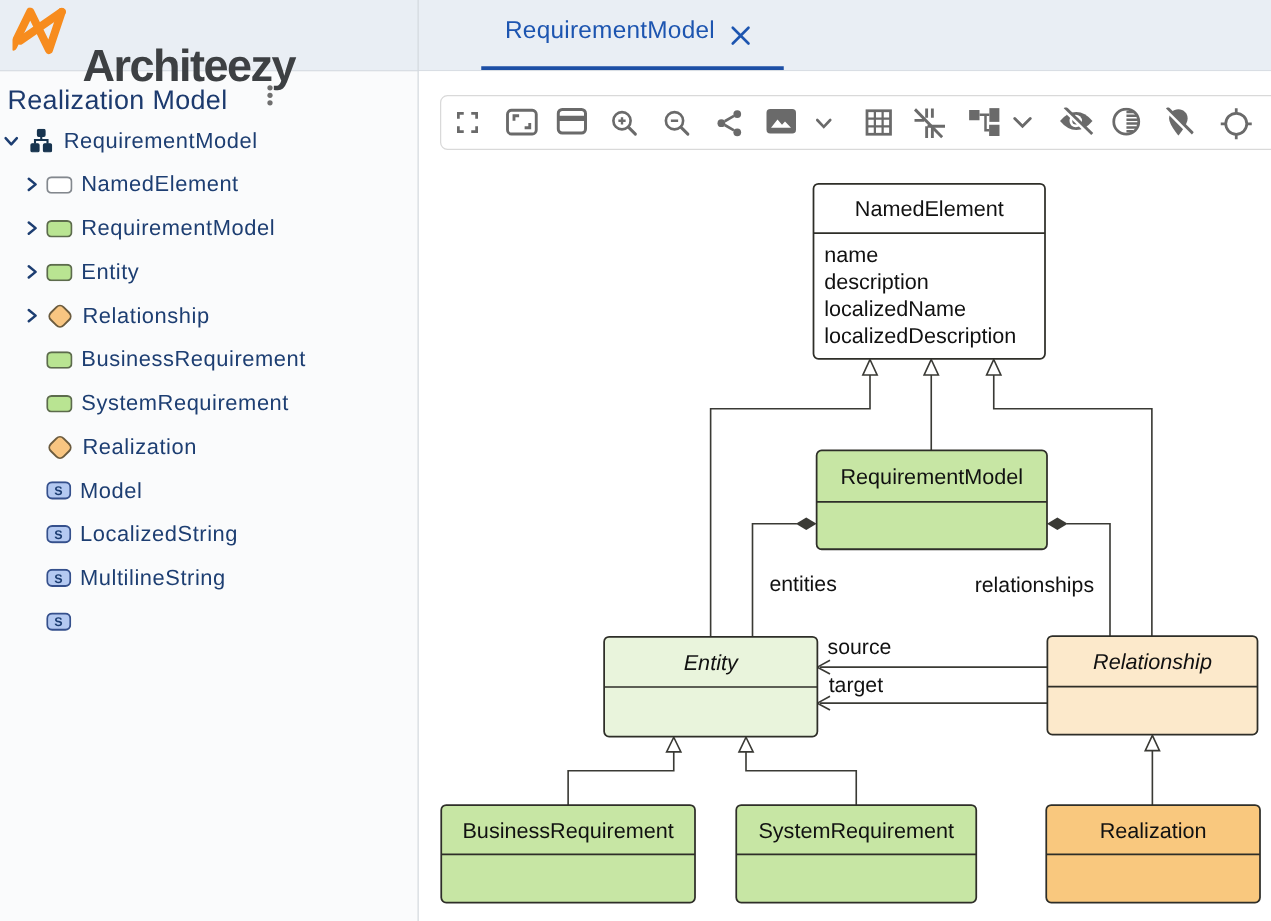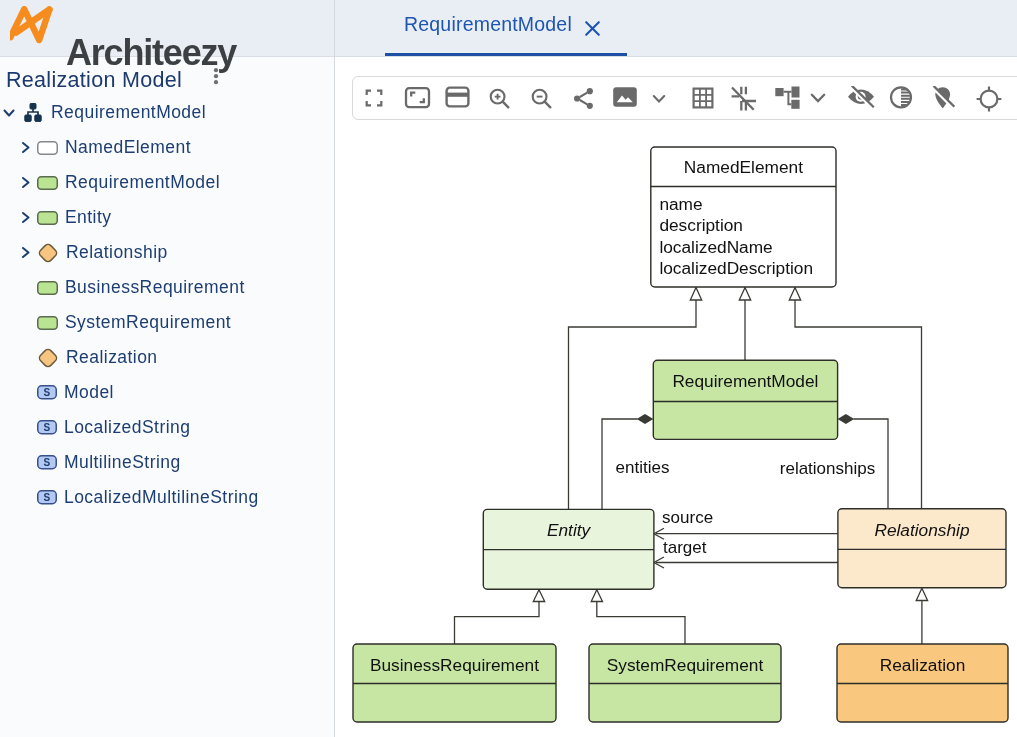--- a/index.html
+++ b/index.html
@@ -142,21 +142,20 @@
           <rect x="0.75" y="0.75" width="18.5" height="13" rx="4" fill="#b4c9f1" stroke="#35508c" stroke-width="1.5"></rect>
           <text x="10" y="11" text-anchor="middle" font-size="10" font-weight="bold" fill="#1d3e72" font-family="Liberation Sans, sans-serif">S</text>
         </svg>
         <span>MultilineString</span>
       </div>
     <div class="trow noch" style="left:37px; top:480px;">
       <svg width="20" height="15" viewBox="0 0 20 15">
           <rect x="0.75" y="0.75" width="18.5" height="13" rx="4" fill="#b4c9f1" stroke="#35508c" stroke-width="1.5"></rect>
           <text x="10" y="11" text-anchor="middle" font-size="10" font-weight="bold" fill="#1d3e72" font-family="Liberation Sans, sans-serif">S</text>
         </svg>
-        <span>LocalizedMultilineString</span>
       </div>
   </div>
   <div id="canvas">
     <div id="toolbar"></div>
     <svg class="tbi" style="left:27px" width="24" height="24" viewBox="0 0 24 24">
         <path d="M4.7 9 V4.7 H9 M15 4.7 H19.3 V9 M19.3 15 V19.3 H15 M9 19.3 H4.7 V15" fill="none" stroke="#6a6a6a" stroke-width="2.2"></path>
       </svg>
     <svg class="tbi" style="left:69px; top:28px" width="27" height="25" viewBox="0 0 27 25">
         <rect x="2" y="3.2" width="23" height="19" rx="3.2" fill="none" stroke="#6a6a6a" stroke-width="2.3"></rect>
         <path d="M7.2 11.5 V7.6 H11.3" fill="none" stroke="#6a6a6a" stroke-width="2.3"></path>

